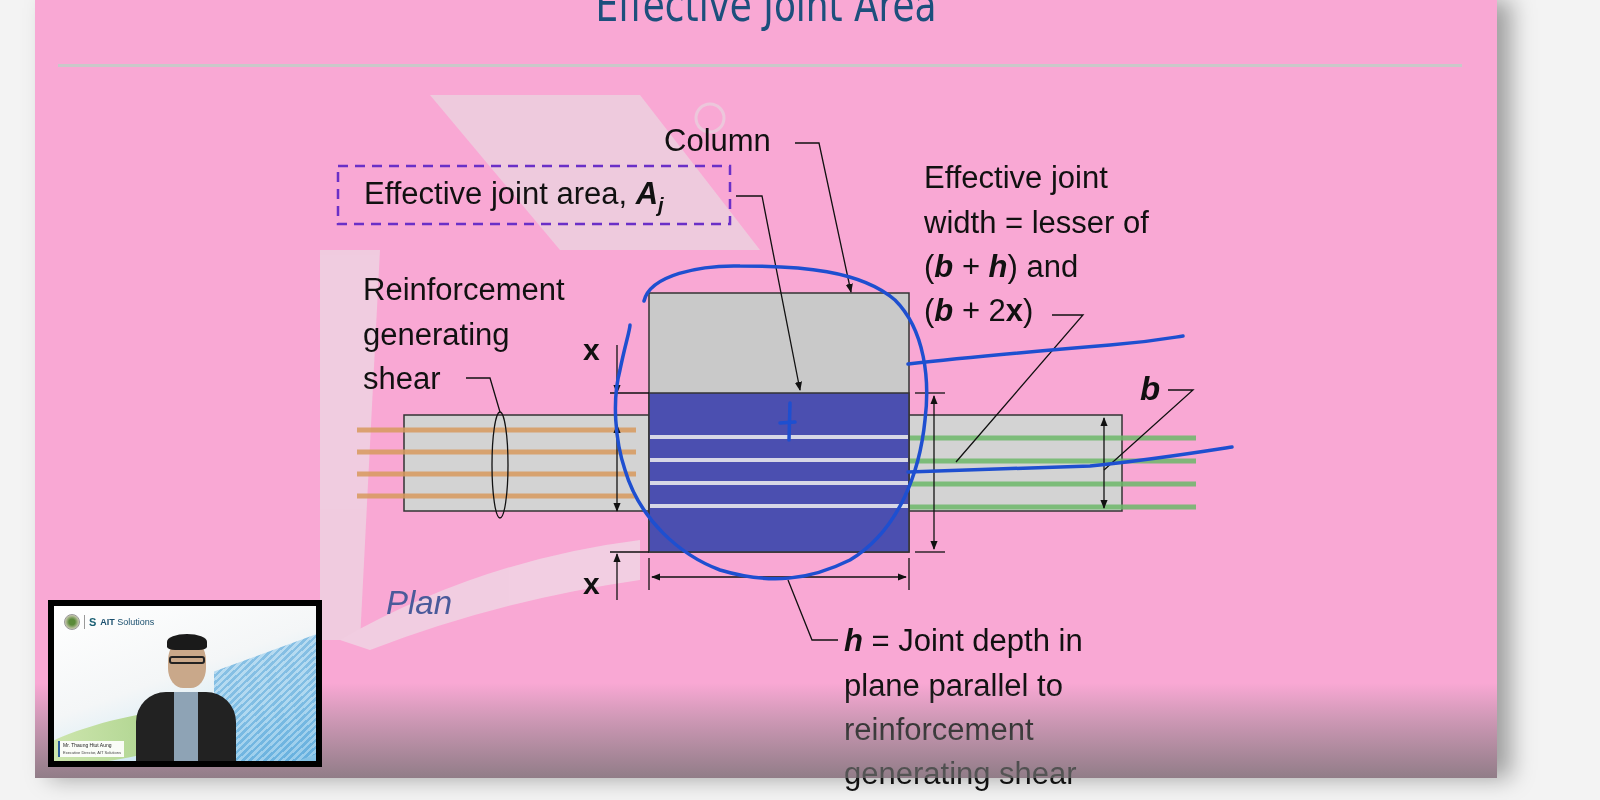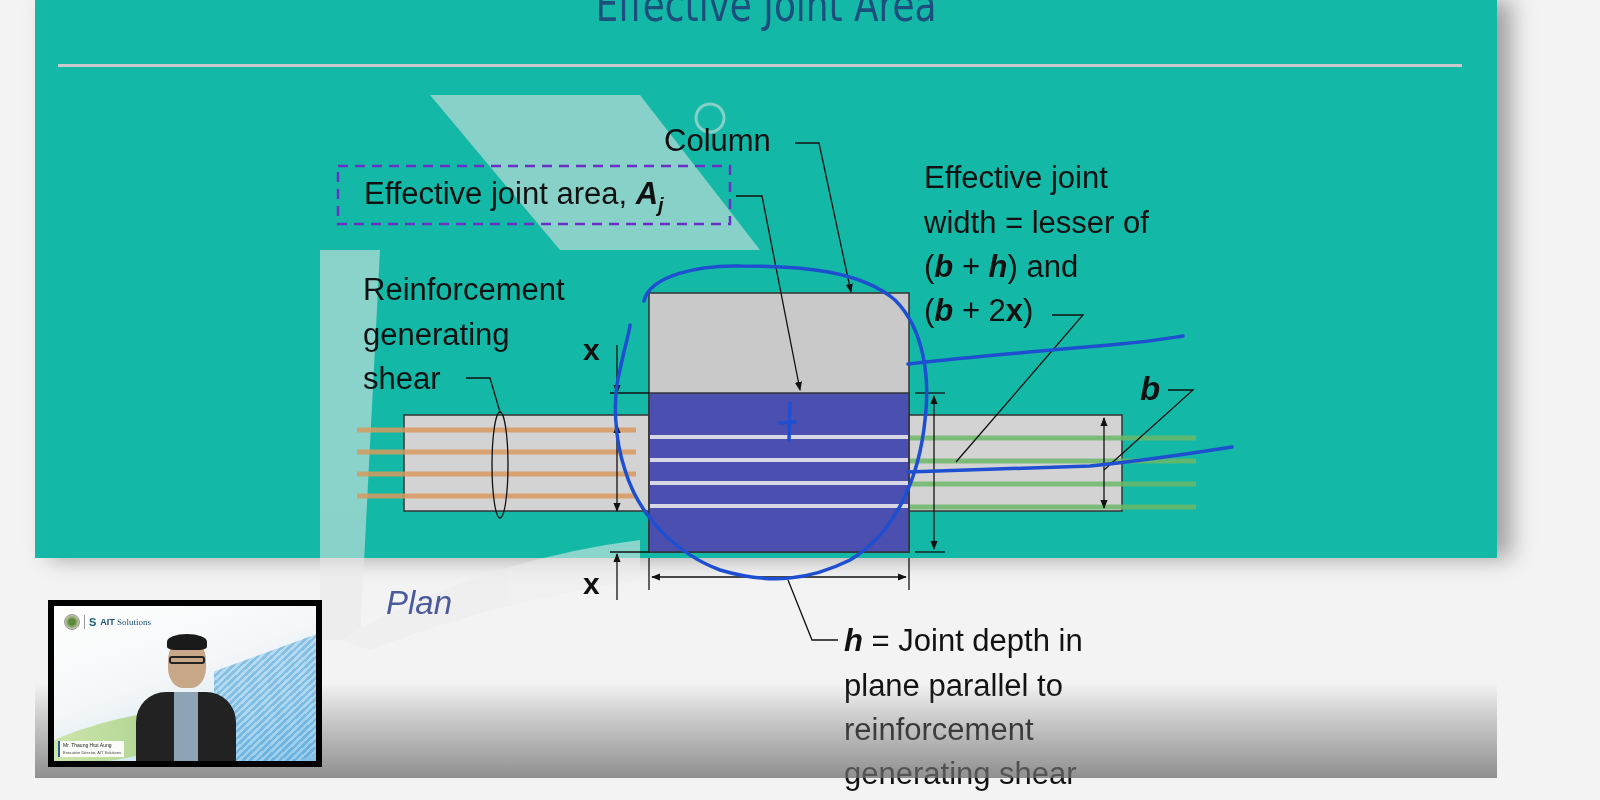--- a/index.html
+++ b/index.html
@@ -2,22 +2,22 @@
 <html><head>
 <meta charset="utf-8">
 <style>
   html, body { margin:0; padding:0; }
   body {
     width:1600px; height:800px; overflow:hidden; position:relative;
     background:#f3f3f3;
     font-family:"Liberation Sans", sans-serif;
   }
   .slide {
-    position:absolute; left:35px; top:0; width:1462px; height:558px;
-    background:#14b8a6; overflow:hidden;
+    position:absolute; left:35px; top:0; width:1462px; height:778px;
+    background:#f9a8d4; overflow:hidden;
     box-shadow: 14px 0 22px rgba(0,0,0,0.35);
   }
   .slide-title {
     position:absolute; left:0; width:100%; top:-22px; text-align:center;
     font-size:46px; color:#1d4f7c; letter-spacing:0px;
     font-family:"DejaVu Sans", sans-serif; font-weight:normal;
     transform:scaleX(0.78);
   }
   .title-rule {
     position:absolute; left:23px; top:64px; width:1404px; height:3px;
@@ -51,21 +51,21 @@
   .wc-logo {
     position:absolute; left:10px; top:8px; display:flex; align-items:center; gap:4px;
   }
   .wc-emblem {
     width:14px; height:14px; border-radius:50%;
     background:radial-gradient(circle,#5b8a3a 30%,#c9c9b0 70%); border:1px solid #999;
   }
   .wc-sep { width:1px; height:14px; background:#999; }
   .wc-mark { font-size:11px; color:#1a5f73; font-weight:bold; }
   .wc-brand { font-size:9px; color:#1a4f6e; font-weight:bold; }
-  .wc-brand span { font-weight:normal;font-family:Liberation Serif, serif; }
+  .wc-brand span { font-weight:normal; }
   .wc-person {
     position:absolute; left:82px; top:28px; width:100px; height:127px;
   }
   .wc-head {
     position:absolute; left:32px; top:4px; width:38px; height:50px;
     background:#c9a88a; border-radius:45% 45% 40% 40%;
   }
   .wc-hair {
     position:absolute; left:31px; top:0px; width:40px; height:16px;
     background:#1a1a1a; border-radius:50% 50% 20% 20%;

